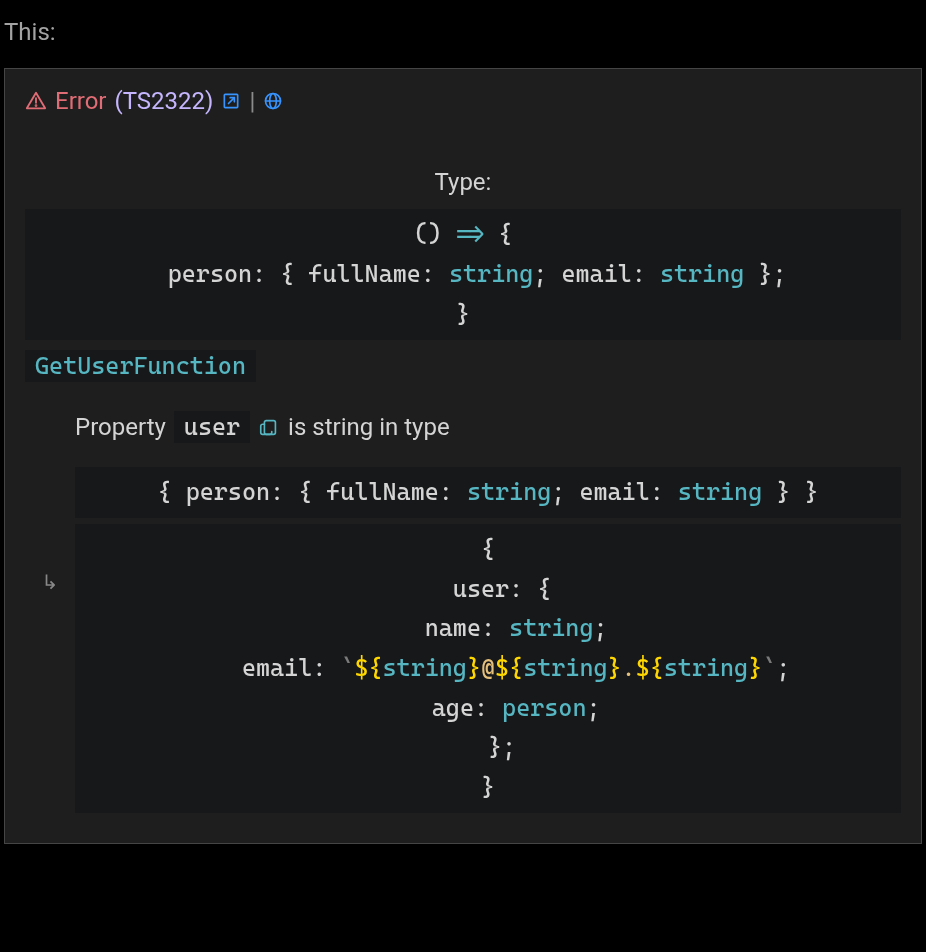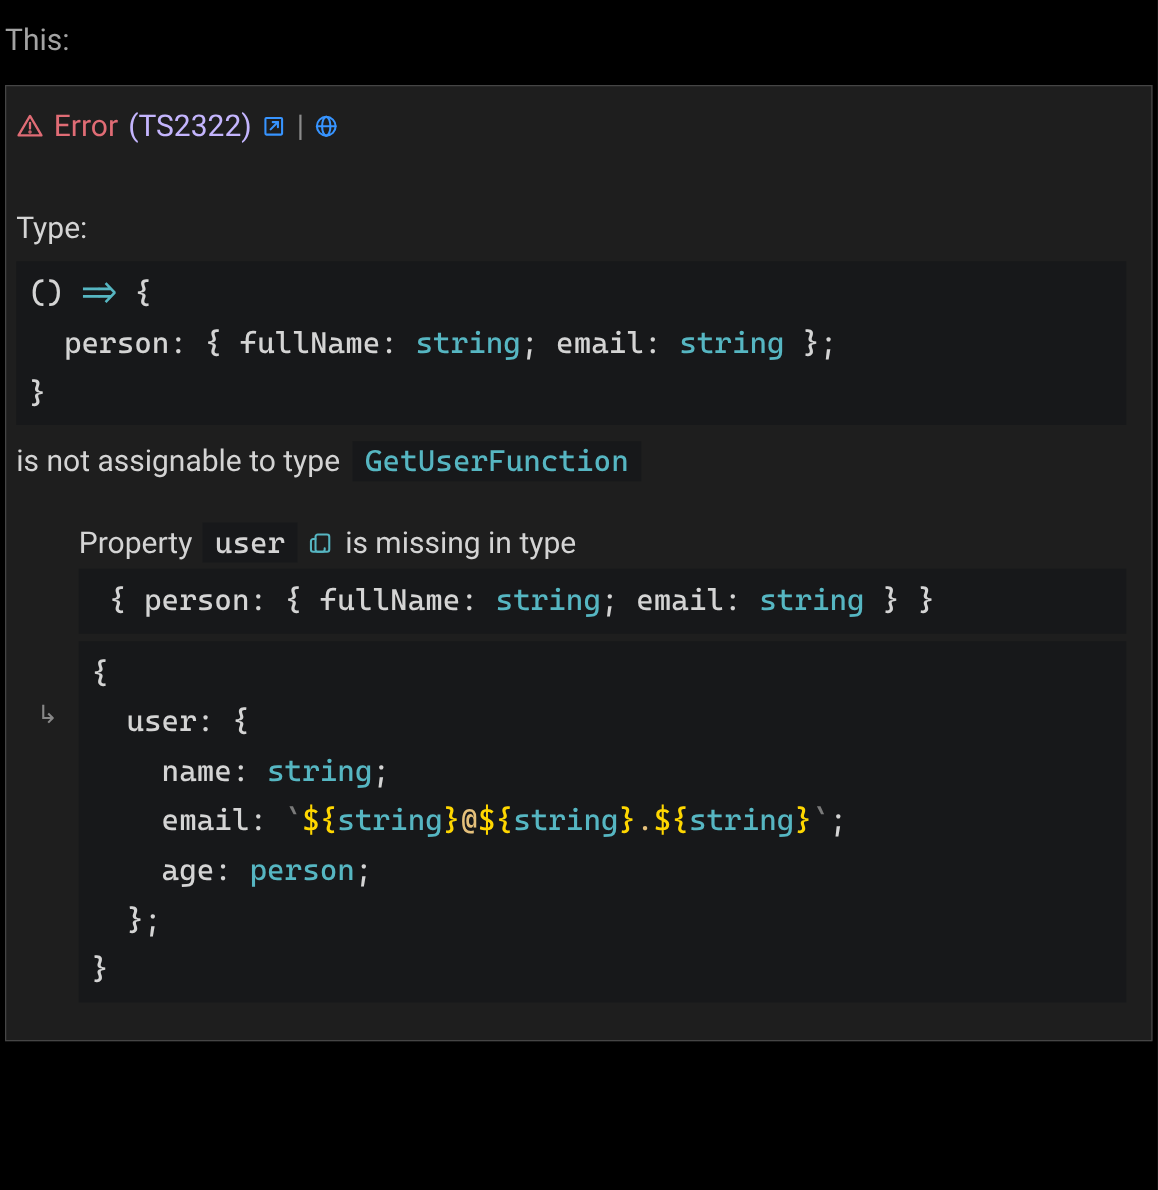--- a/index.html
+++ b/index.html
@@ -16,21 +16,22 @@
     .page-title {
       color: #a3a3a3;
       font-size: 24px;
       font-weight: 400;
       padding: 18px 4px 18px 4px;
     }
     .error-panel {
       background: #1e1e1e;
       border: 1px solid #454545;
       margin: 4px 4px 4px 4px;
-      padding: 18px 20px 20px 8px;
+      padding: 18px 20px 20px 20px;
+      text-align: center;
     }
     .error-header {
       display: flex;
       align-items: center;
       gap: 8px;
       font-size: 24px;
       margin-bottom: 24px;
     }
     .warn-icon {
       color: #e06c75;
@@ -96,21 +97,21 @@
     .yellowish { color: #e5c07b; }
     .dim { color: #7a7a7a; }
     .indented {
       margin-left: 50px;
     }
     .prop-row {
       display: flex;
       align-items: center;
       gap: 8px;
       flex-wrap: wrap;
-      margin-bottom: 2px;
+      margin-bottom: 20px;
     }
     .clipboard-icon {
       color: #56b6c2;
       display: inline-flex;
     }
     .clipboard-icon svg {
       width: 22px;
       height: 22px;
     }
     .arrow-gutter-row {
@@ -165,37 +166,36 @@
     </span>
   </div>
 
   <div class="body-text type-label">Type:</div>
 
   <div class="code-block"><span class="plain">() </span><span class="teal">=&gt;</span><span class="plain"> {</span>
 <span class="plain">  person</span><span class="plain">: </span><span class="plain">{</span><span class="plain"> fullName</span><span class="plain">: </span><span class="teal">string</span><span class="plain">; </span><span class="plain">email</span><span class="plain">: </span><span class="teal">string</span><span class="plain"> };</span>
 <span class="plain">}</span></div>
 
   <div class="row-msg">
-    <span class="body-text">is not assignable to type</span>
     <span class="code-inline teal">GetUserFunction</span>
   </div>
 
   <div style="height:16px"></div>
 
   <div class="indented">
     <div class="prop-row">
       <span class="body-text">Property</span>
       <span class="code-inline plain">user</span>
       <span class="clipboard-icon">
         <svg viewBox="0 0 24 24" fill="none" stroke="currentColor" stroke-width="1.8" stroke-linecap="round" stroke-linejoin="round">
           <rect x="7" y="5" width="12" height="15" rx="2"></rect>
           <path d="M7 9 H5 a2 2 0 0 0 -2 2 v7 a2 2 0 0 0 2 2 h8 a2 2 0 0 0 2 -2 v-1"></path>
         </svg>
       </span>
-      <span class="body-text">is missing in type</span>
+      <span class="body-text">is string in type</span>
     </div>
 
     <div class="code-block mb-small"><span class="plain"> { </span><span class="plain">person</span><span class="plain">: </span><span class="plain">{</span><span class="plain"> fullName</span><span class="plain">: </span><span class="teal">string</span><span class="plain">; </span><span class="plain">email</span><span class="plain">: </span><span class="teal">string</span><span class="plain"> } } </span></div>
 
   </div>
 
   <div class="arrow-gutter-row">
     <div class="arrow-gutter">↳</div>
     <div class="arrow-gutter-content">
       <div class="code-block"><span class="plain">{</span>

